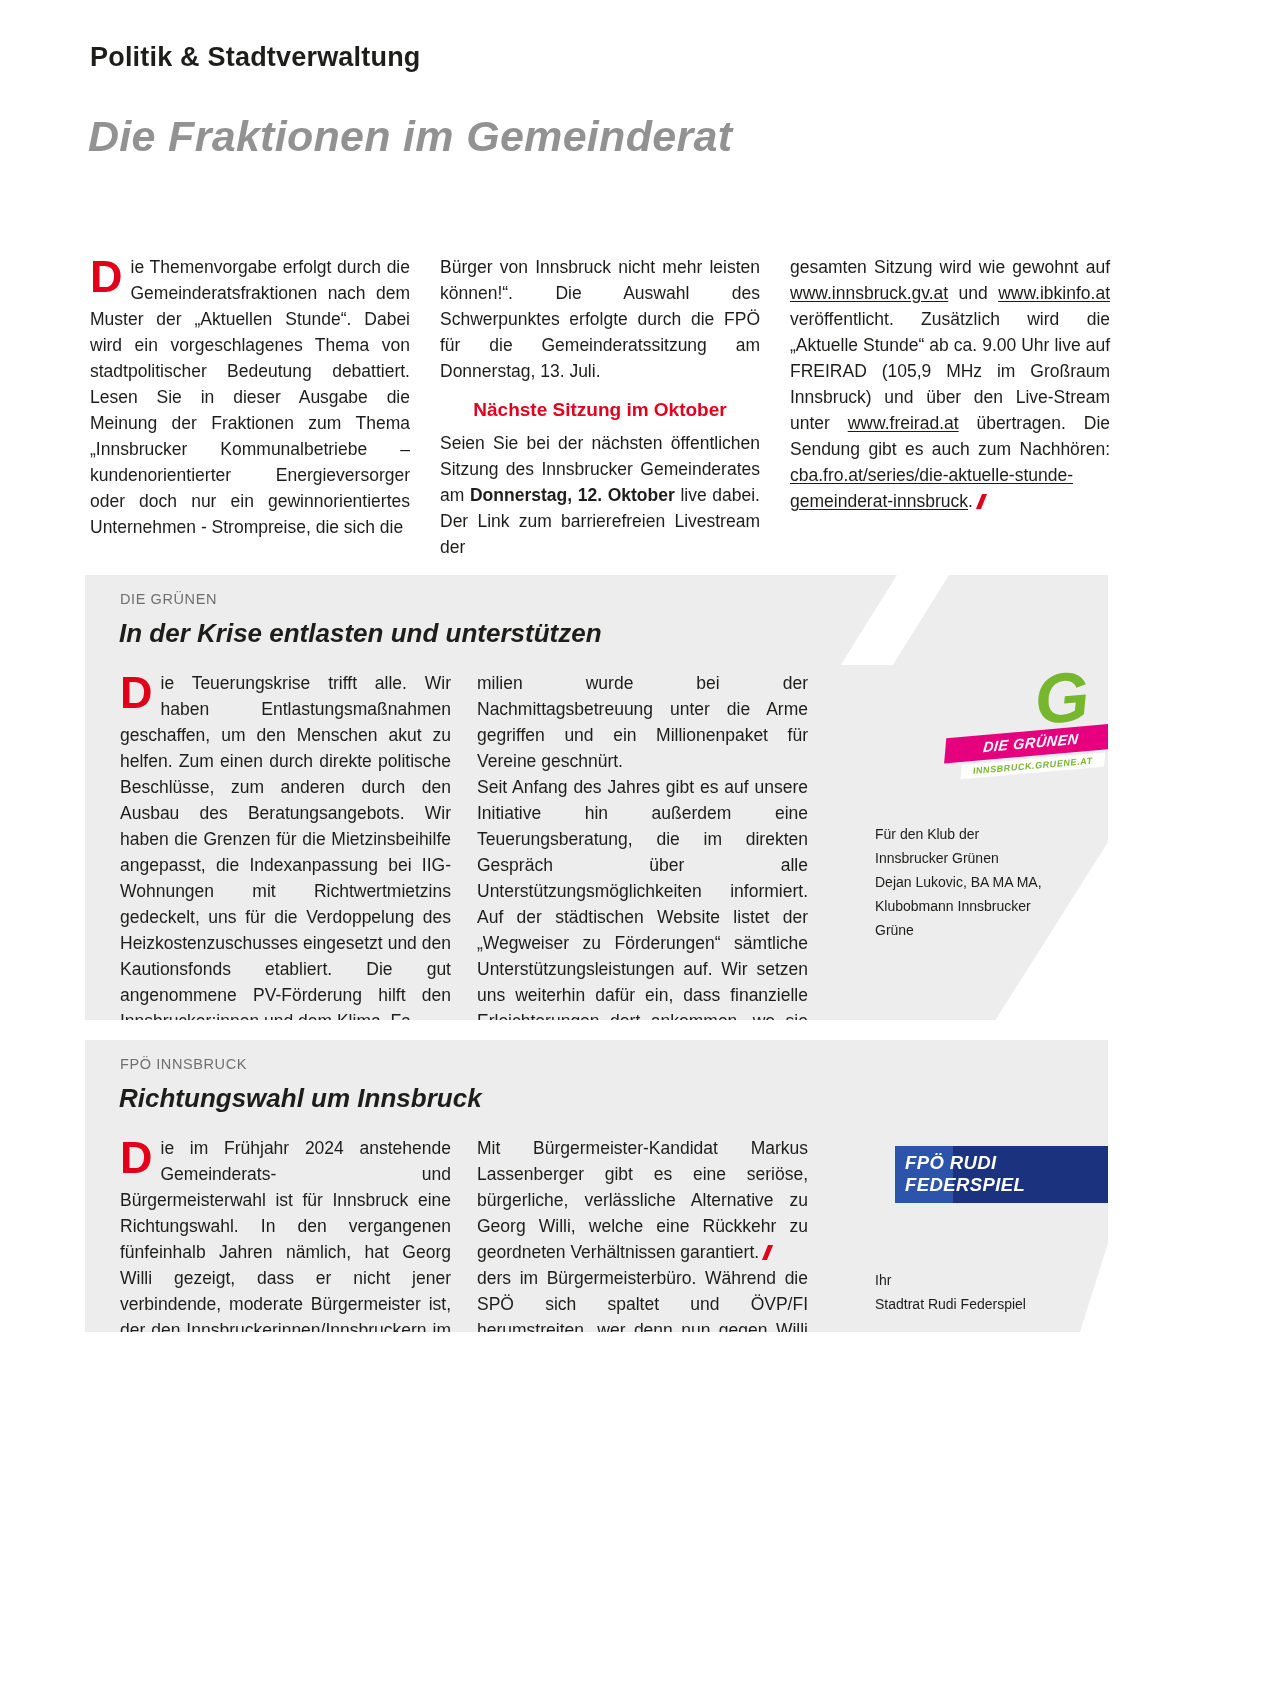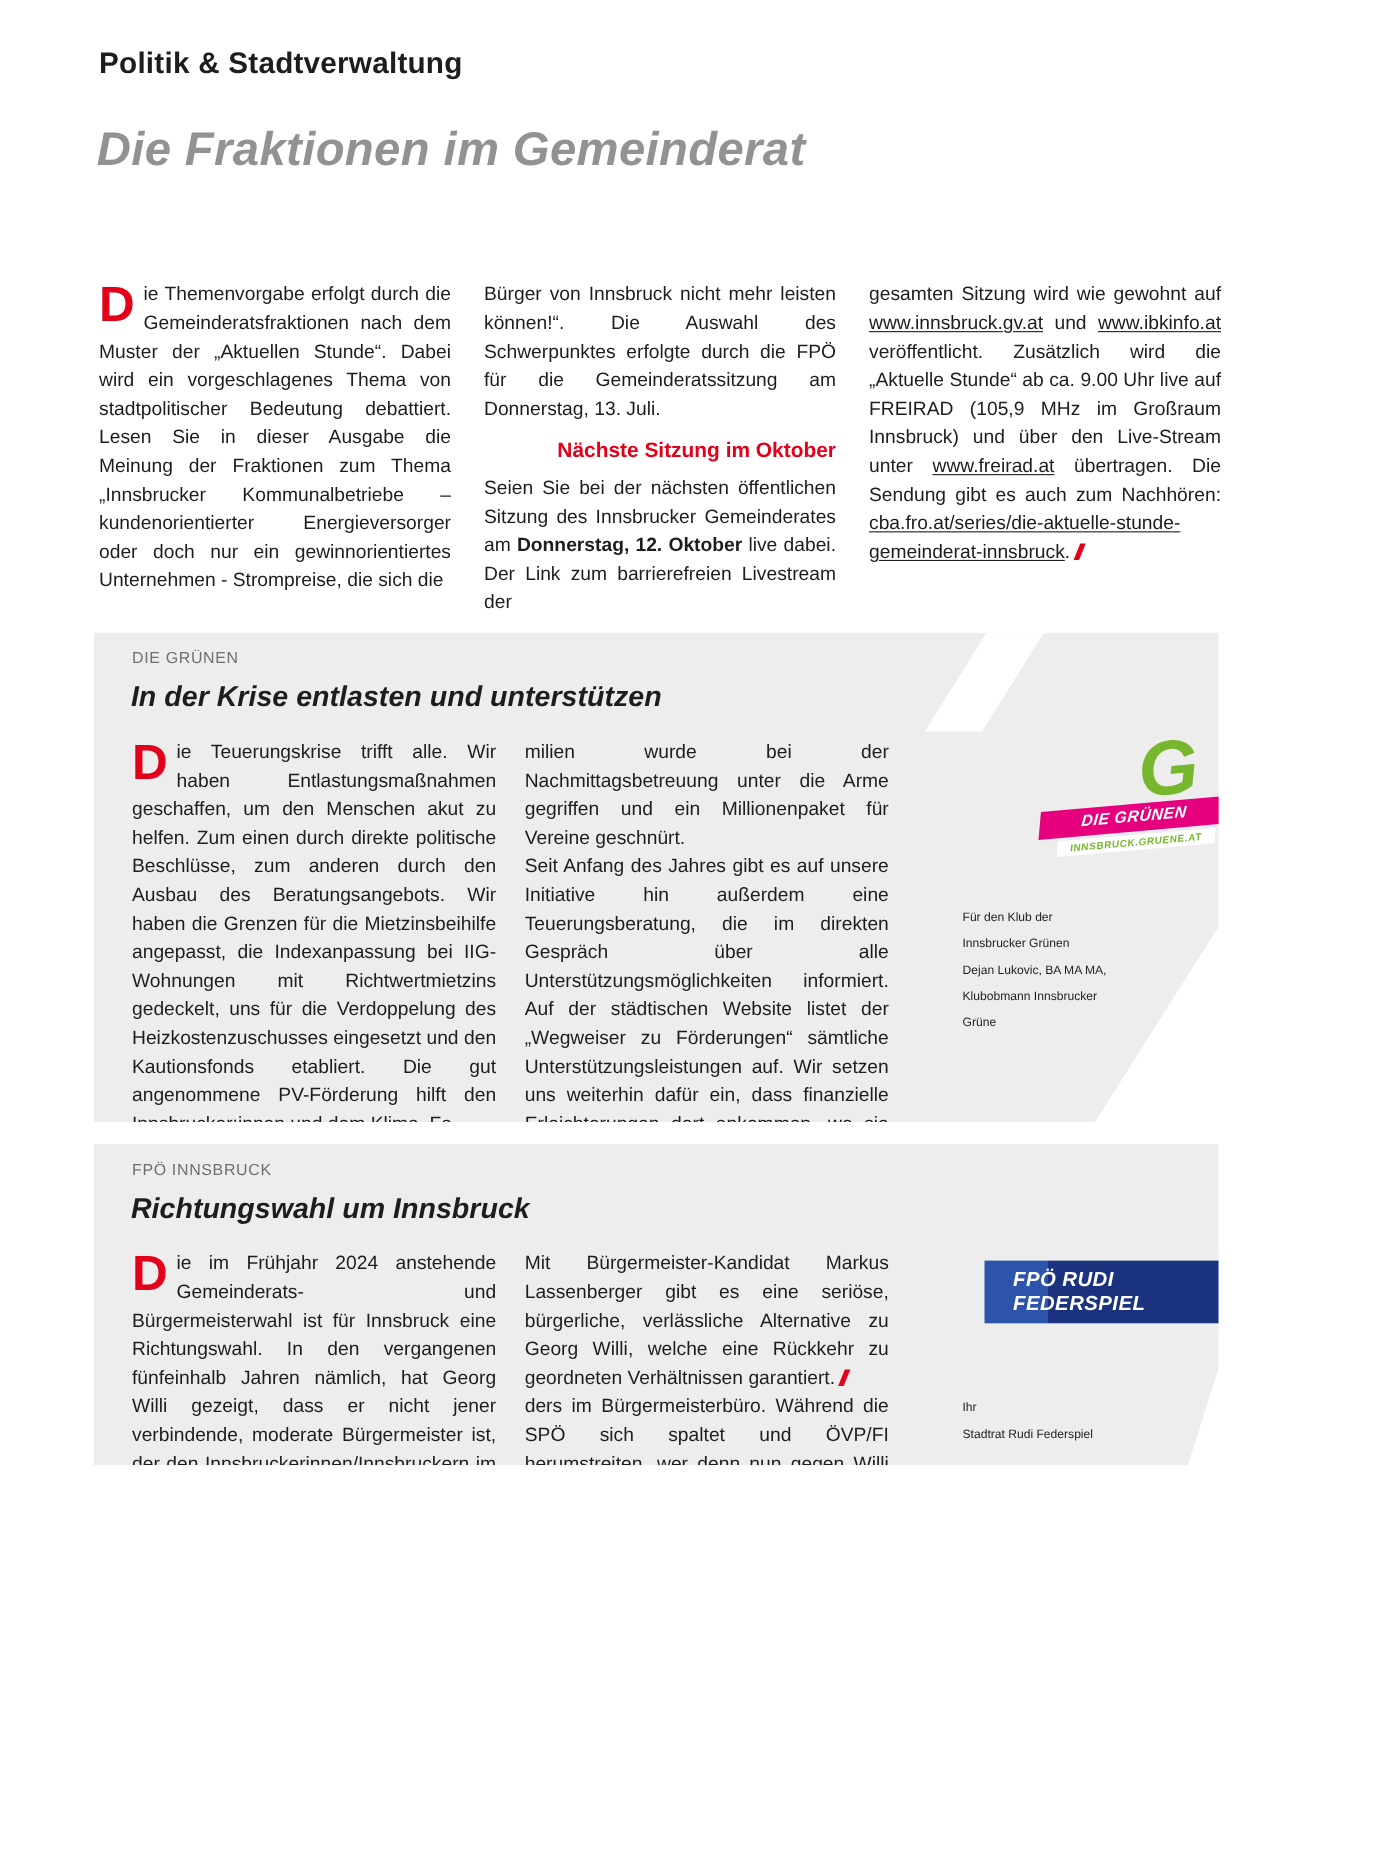--- a/index.html
+++ b/index.html
@@ -11,21 +11,21 @@
   .page-title { position:absolute; left:88px; top:112px; font-size:43px; font-weight:bold; font-style:italic; color:#929292; letter-spacing:0.3px; }
 
   .jt { text-align:justify; hyphens:auto; -webkit-hyphens:auto; }
 
   .intro { position:absolute; left:90px; top:254px; width:1022px; display:flex; gap:30px; }
   .intro .col { width:320px; font-size:17.5px; line-height:26px; }
   .col p { margin:0; }
 
   .dropcap { float:left; font-size:45px; line-height:42px; font-weight:bold; color:#e2001a; padding:2px 8px 0 0; }
 
-  .red-heading { font-size:19px; font-weight:bold; color:#e2001a; margin:13px 0 7px; text-align:right; }
+  .red-heading { font-size:19px; font-weight:bold; color:#e2001a; margin:13px 0 7px; text-align:center; }
 
   .lnk { color:inherit; text-decoration:underline; text-underline-offset:2px; cursor:pointer; }
 
   .rs { display:inline-block; width:5px; height:15px; background:#e2001a; transform:skewX(-22deg); margin-left:6px; vertical-align:-2px; }
 
   .fbox { position:absolute; left:85px; width:1023px; background:#ededed; }
   .box1 { top:575px; height:445px; clip-path:polygon(0 0, 100% 0, 100% 60%, 89% 100%, 0 100%); }
   .box2 { top:1040px; height:462px; clip-path:polygon(0 0, 100% 0, 100% 44%, 92% 100%, 0 100%); }
 
   .white-slash { position:absolute; background:#ffffff; }
@@ -34,25 +34,25 @@
   .box-label { position:absolute; left:35px; top:16px; font-size:14.5px; color:#6f6f6e; letter-spacing:0.6px; }
   .box-title { position:absolute; left:34px; top:43px; font-size:26px; font-weight:bold; font-style:italic; color:#1d1d1b; }
   .box-cols { position:absolute; left:35px; top:95px; width:688px; display:flex; gap:26px; }
   .box-cols .col { width:331px; font-size:17.5px; line-height:26px; }
 
   .gruene-logo { position:absolute; left:858px; top:96px; width:172px; transform:rotate(-5deg); }
   .logo-g { font-size:70px; line-height:60px; font-weight:bold; font-style:italic; color:#76b72e; text-align:right; padding-right:24px; }
   .logo-band { background:#e6007e; color:#ffffff; font-weight:bold; font-style:italic; font-size:14.5px; letter-spacing:0.5px; text-align:center; padding:4px 8px 5px; transform:skewX(-10deg); }
   .logo-url { background:#ffffff; color:#76b72e; font-weight:bold; font-size:9px; letter-spacing:0.6px; text-align:center; margin:3px 14px 0; padding:2px 0; transform:skewX(-10deg); }
 
-  .caption { position:absolute; font-size:11px; line-height:24px; color:#1d1d1b; }
+  .caption { position:absolute; font-size:14px; line-height:24px; color:#1d1d1b; }
   .cap1 { left:790px; top:247px; width:215px; }
   .cap2 { left:790px; top:228px; width:215px; }
 
-  .fpoe-banner { position:absolute; left:810px; top:106px; color:#ffffff; font-weight:bold; font-style:italic; font-size:18.5px; letter-spacing:0.4px; padding:6px 26px 7px; background:linear-gradient(90deg, #2d54ab 0px, #2d54ab 58px, #1b327f 58px); }
+  .fpoe-banner { position:absolute; left:810px; top:106px; color:#ffffff; font-weight:bold; font-style:italic; font-size:18.5px; letter-spacing:0.4px; padding:6px 10px 7px; background:linear-gradient(90deg, #2d54ab 0px, #2d54ab 58px, #1b327f 58px); }
 
   .footer { position:absolute; left:90px; top:1608px; display:flex; align-items:flex-start; gap:10px; }
   .footer .pg { font-size:17px; font-weight:bold; color:#1d1d1b; }
   .footer .rs-footer { width:5px; height:16px; margin-left:0; vertical-align:0; }
   .footer .brand { font-size:18px; letter-spacing:1.3px; color:#3f3f3e; }
 </style>
 </head>
 <body>
 
 <div class="page">

